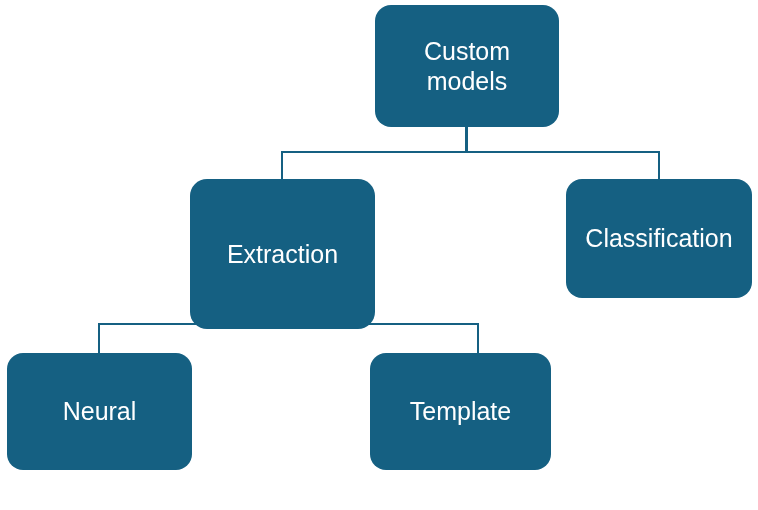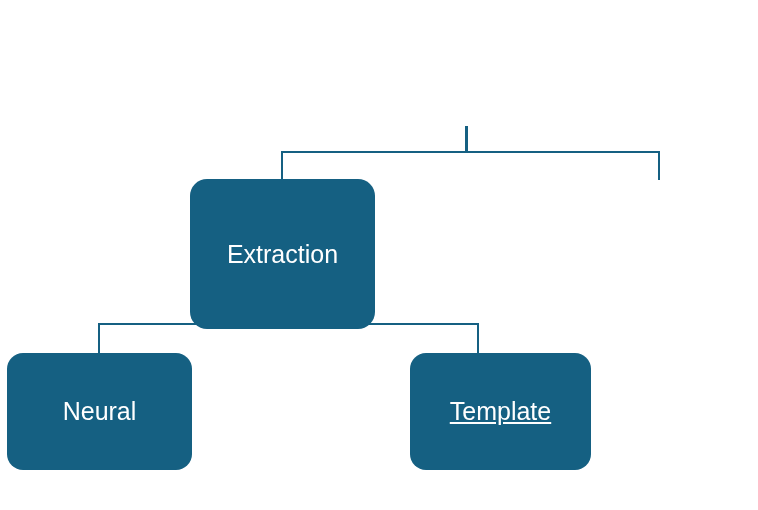--- a/index.html
+++ b/index.html
@@ -37,21 +37,21 @@
   }
   .edge {
     position: absolute;
     background: var(--connector);
   }
   
   .node-root           { left: 375px; top: 5px;   width: 184px; height: 122px; }
   .node-extraction     { left: 190px; top: 179px; width: 185px; height: 150px; border-radius: 17px; }
   .node-classification { left: 566px; top: 179px; width: 186px; height: 119px; }
   .node-neural         { left: 7px;   top: 353px; width: 185px; height: 117px; text-align: center; }
-  .node-template       { left: 410px; top: 353px; width: 181px; height: 117px; text-decoration: underline; }
+  .node-template       { left: 370px; top: 353px; width: 181px; height: 117px; }
   
   .e-root-stub         { left: 465px; top: 126px; width: 3px;   height: 27px; }
   .e-tier1-h           { left: 281px; top: 151px; width: 379px; height: 2px;  }
   .e-drop-extraction   { left: 281px; top: 151px; width: 2px;   height: 29px; }
   .e-drop-classification { left: 658px; top: 151px; width: 2px; height: 29px; }
   .e-extraction-stub   { left: 281px; top: 297px; width: 3px;   height: 28px; }
   .e-tier2-h           { left: 98px;  top: 323px; width: 381px; height: 2px;  }
   .e-drop-neural       { left: 98px;  top: 323px; width: 2px;   height: 31px; }
   .e-drop-template     { left: 477px; top: 323px; width: 2px;   height: 31px; }
 </style>
@@ -62,25 +62,31 @@
 
   <div class="edge e-root-stub"></div>
   <div class="edge e-tier1-h"></div>
   <div class="edge e-drop-extraction"></div>
   <div class="edge e-drop-classification"></div>
   <div class="edge e-extraction-stub"></div>
   <div class="edge e-tier2-h"></div>
   <div class="edge e-drop-neural"></div>
   <div class="edge e-drop-template"></div>
 
+  <div class="node node-root">
+    <span>Custom models</span>
+  </div>
 
   <div class="node node-extraction">
     <span>Extraction</span>
   </div>
 
+  <div class="node node-classification">
+    <span>Classification</span>
+  </div>
 
   <div class="node node-neural">
     <span>Neural</span>
   </div>
 
   <div class="node node-template">
     <span>Template</span>
   </div>
 
 </div>

